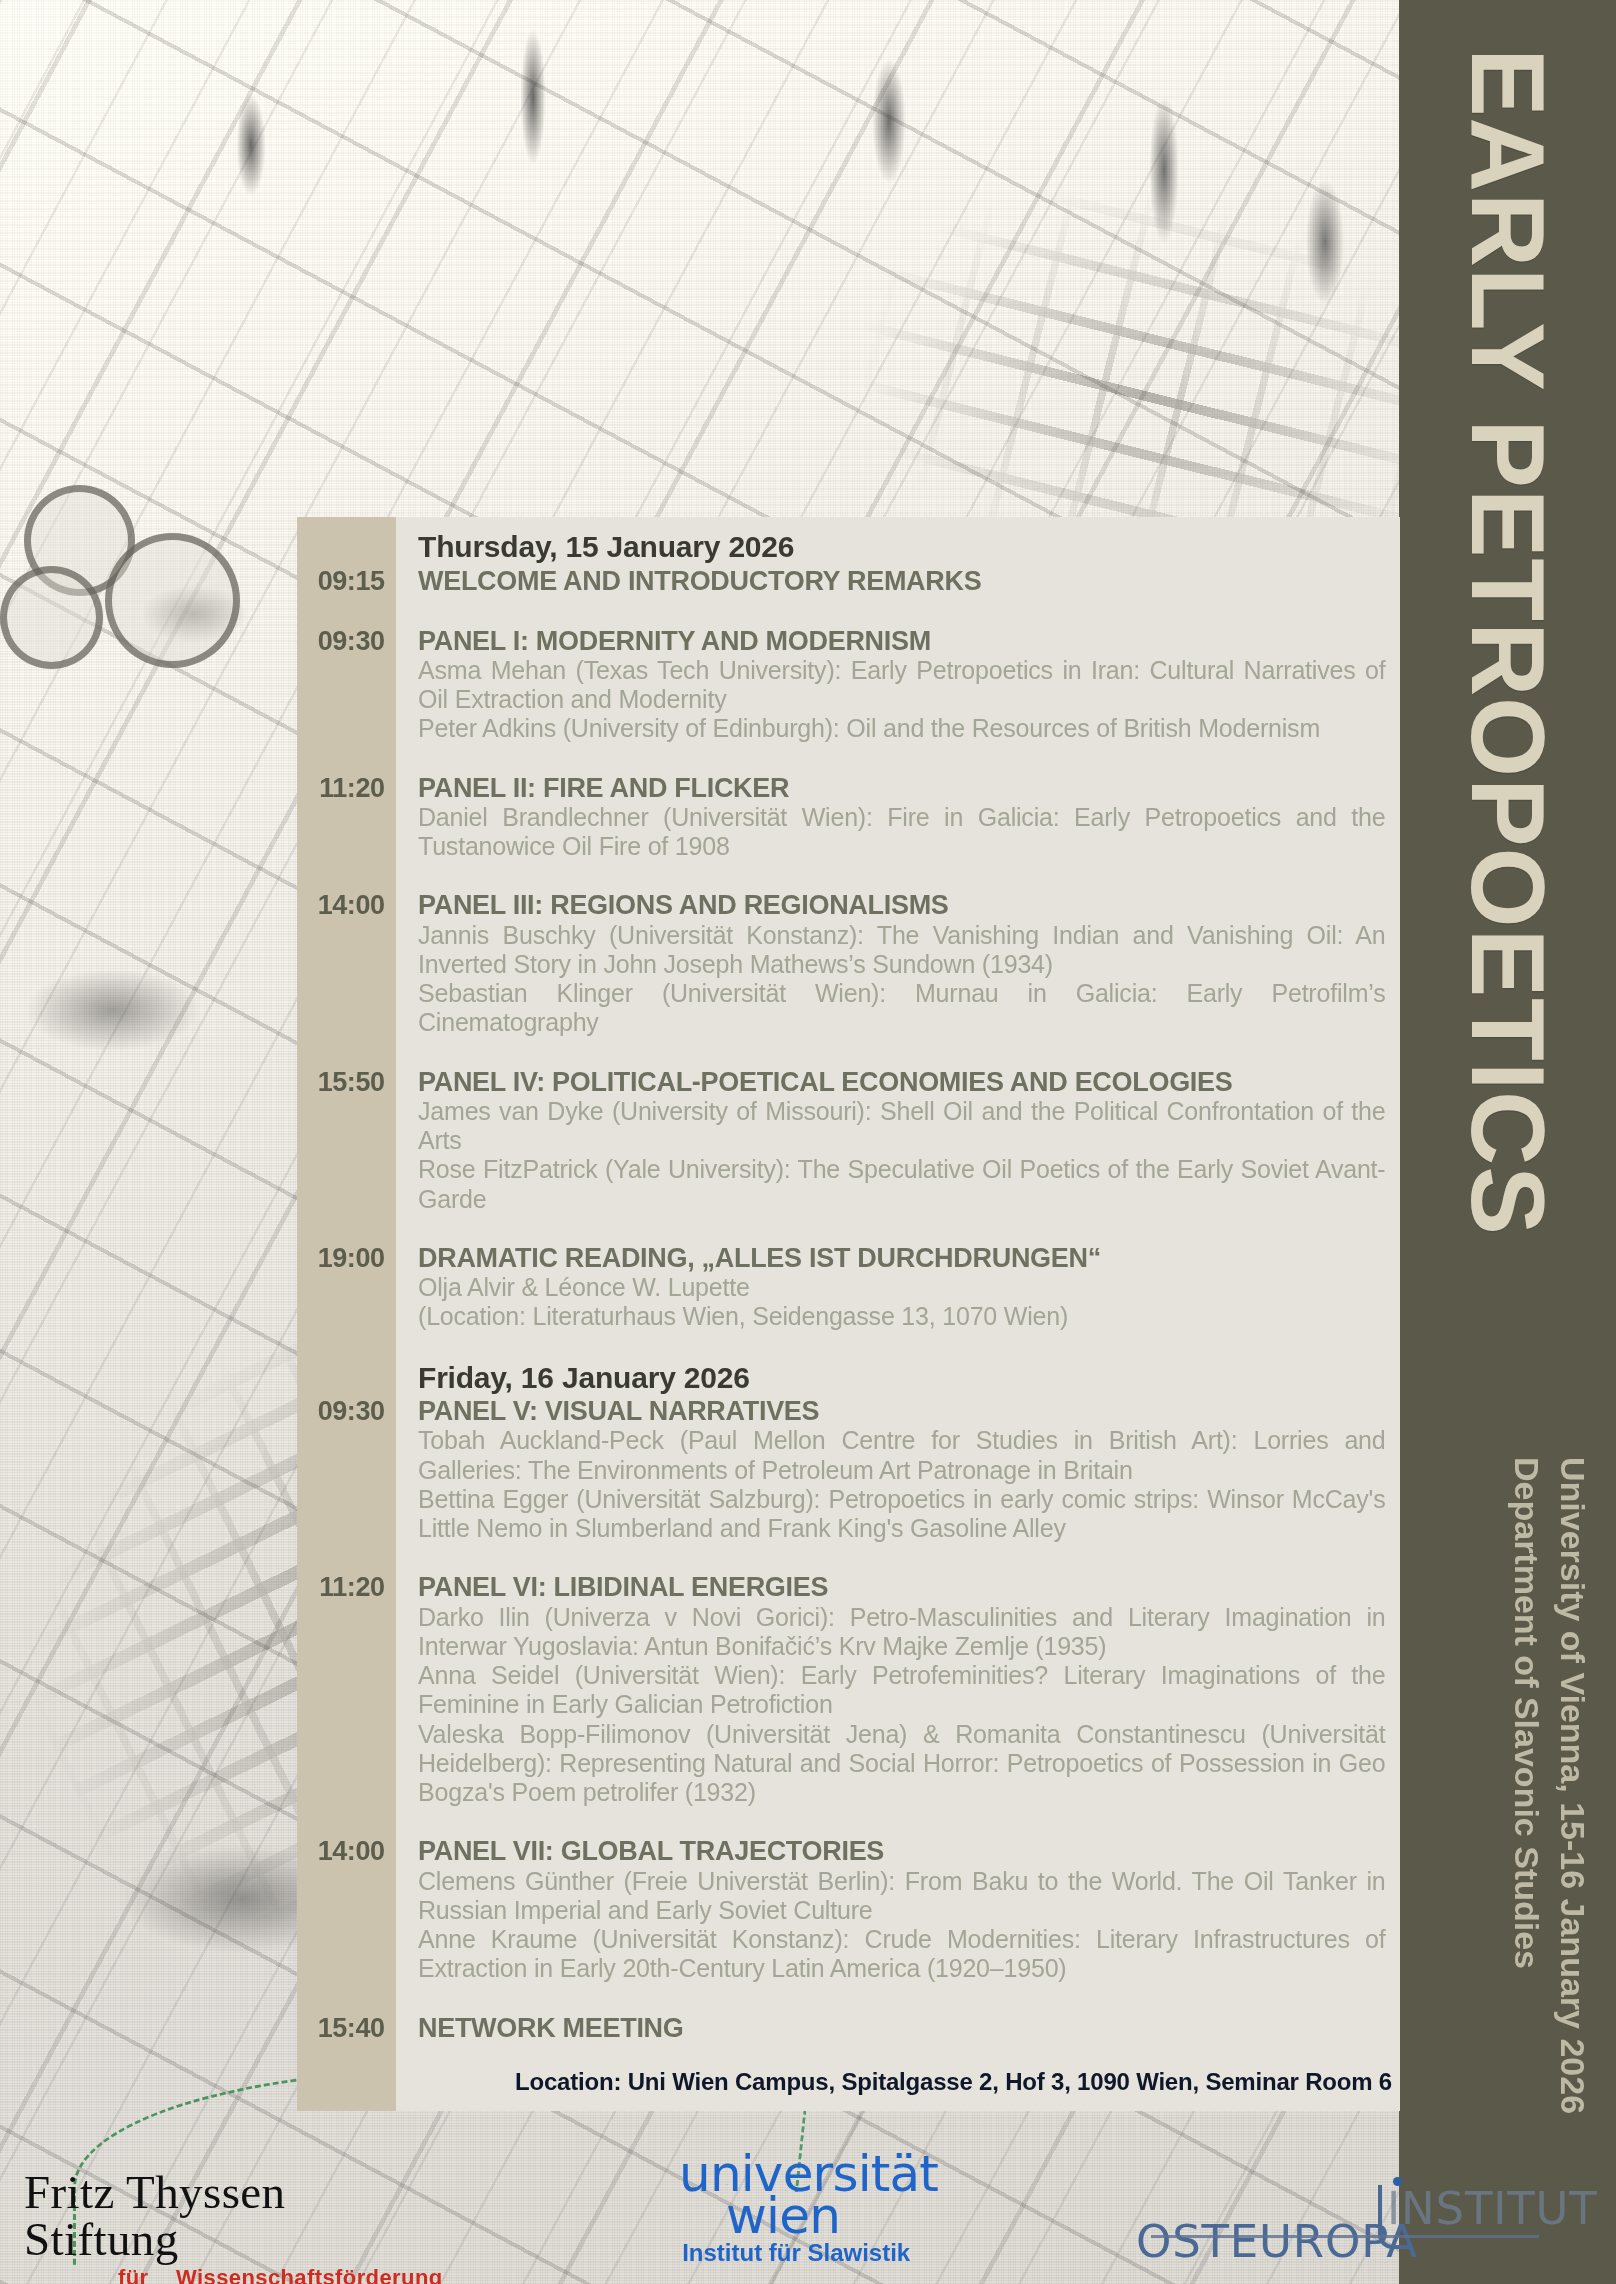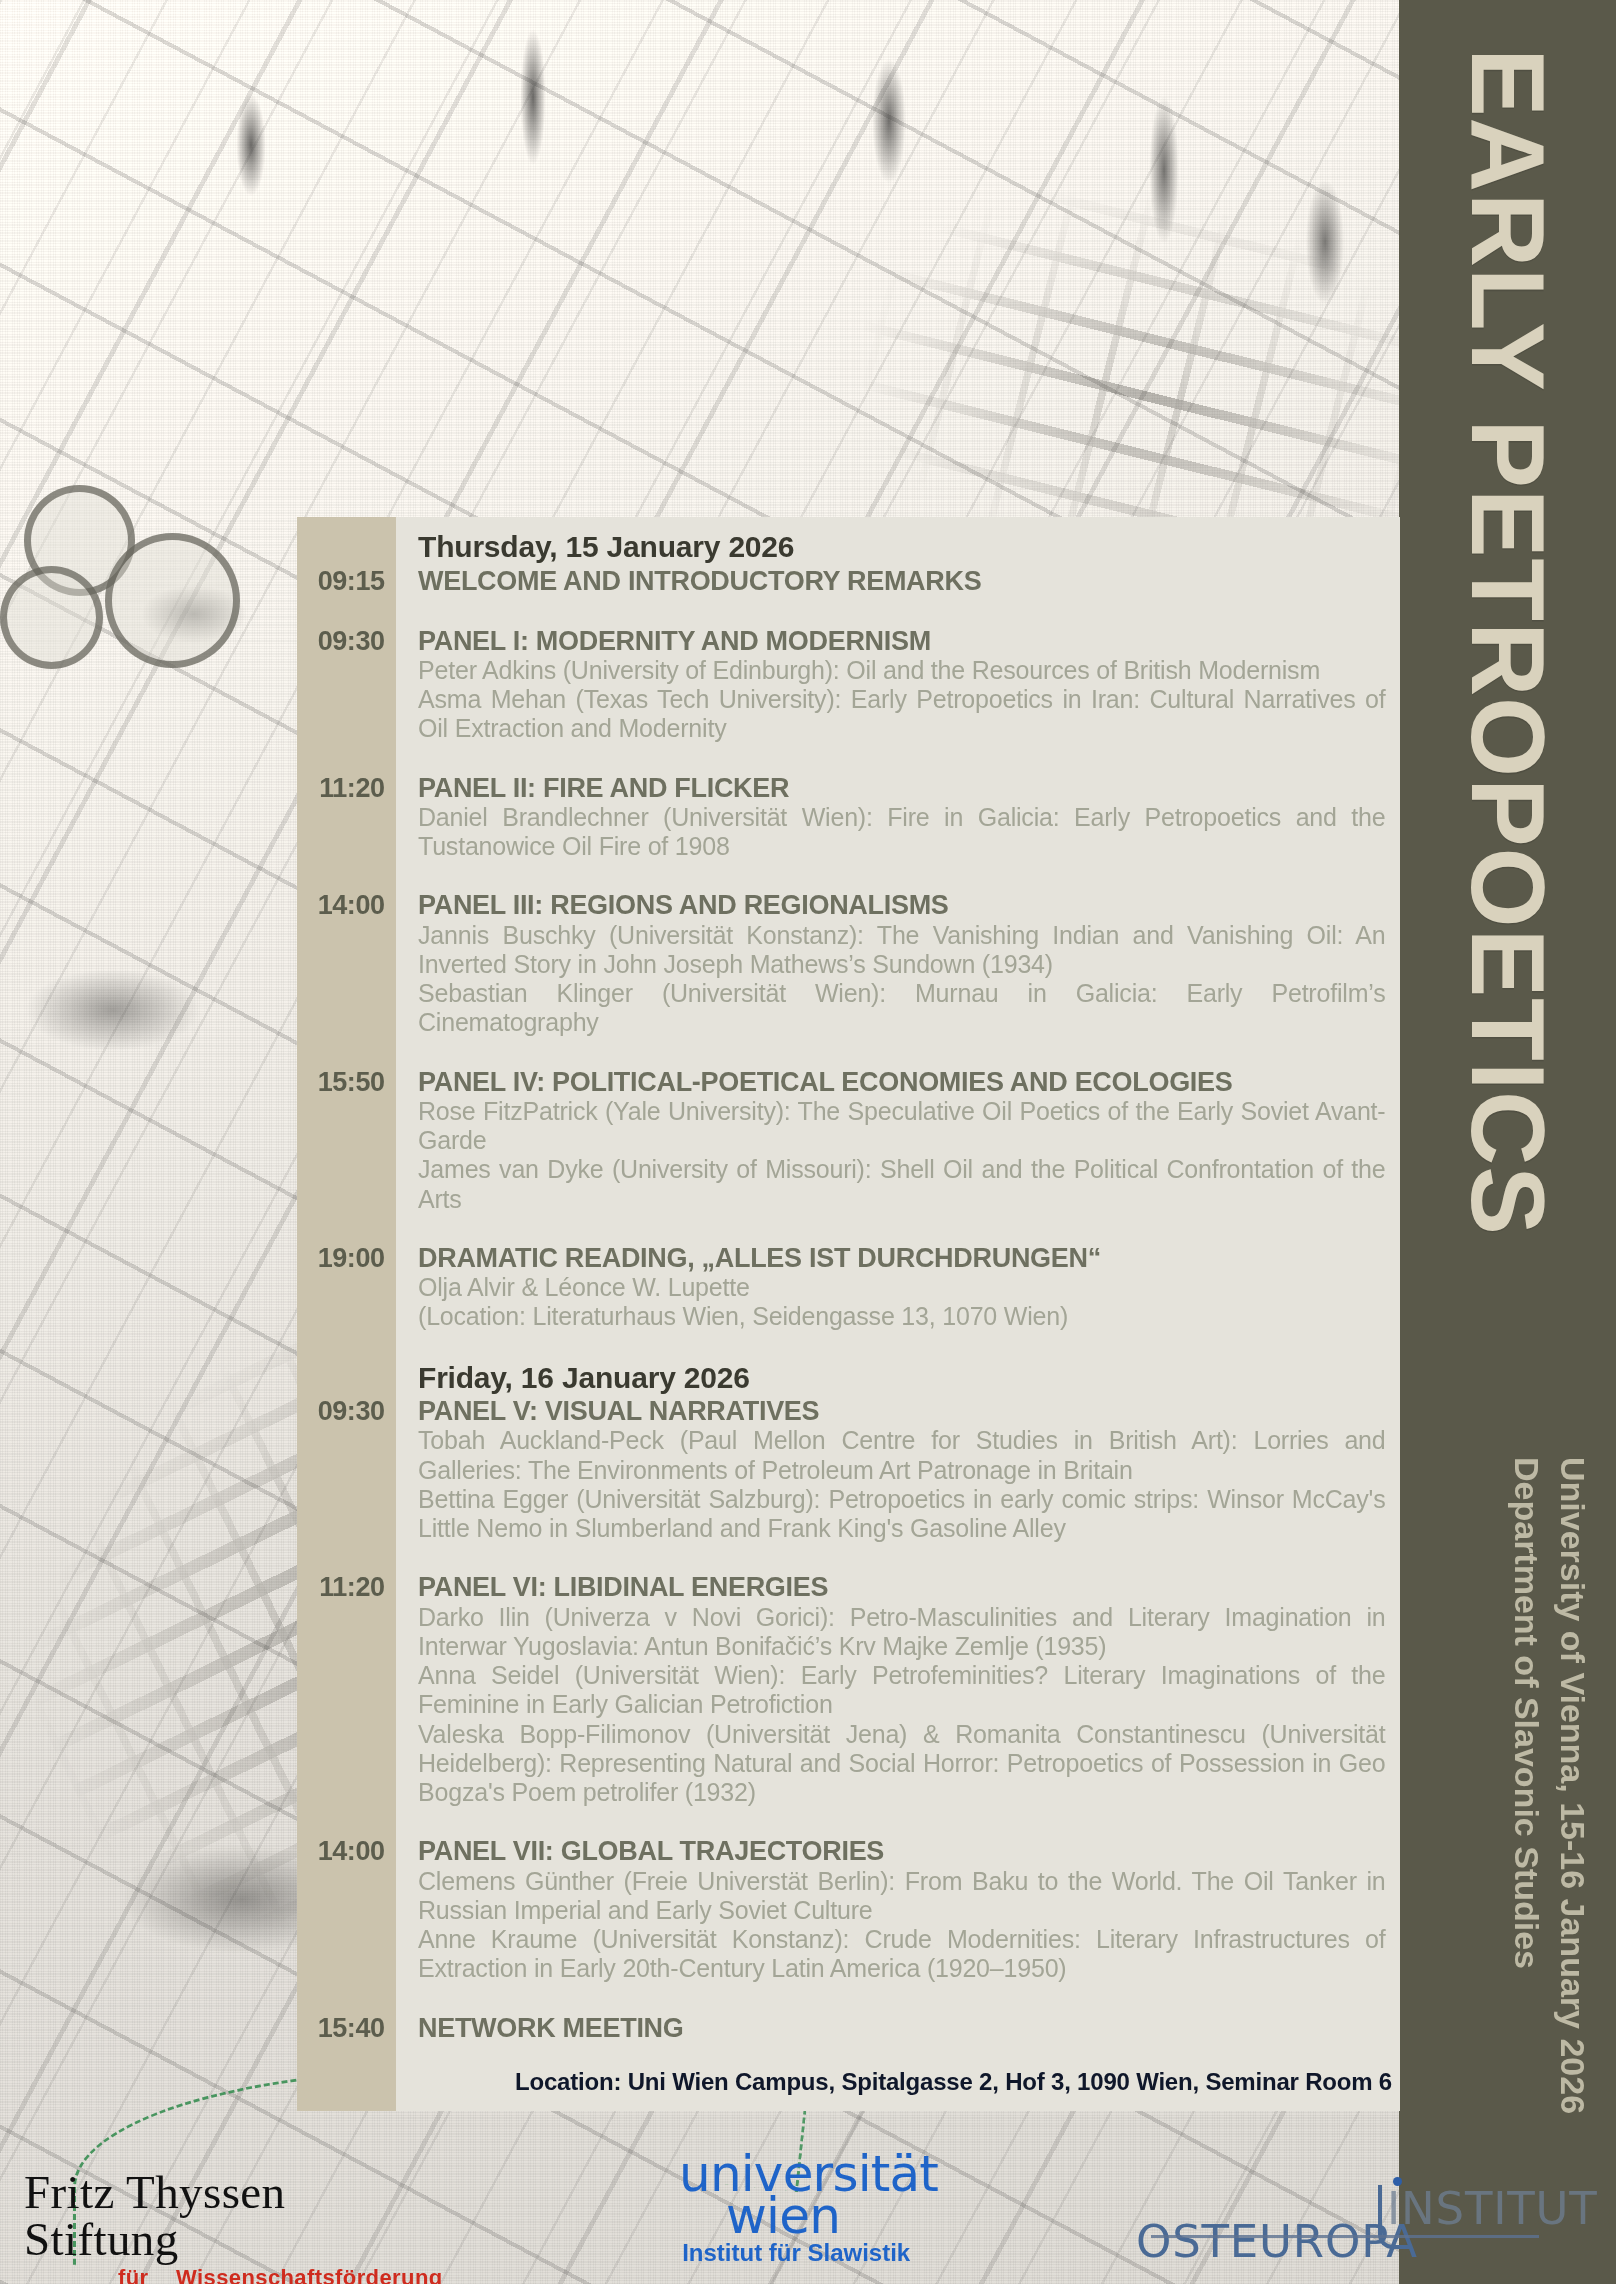--- a/index.html
+++ b/index.html
@@ -223,22 +223,22 @@
           <div class="time">09:15</div>
           <div class="content">
             <div class="sessiontitle">WELCOME AND INTRODUCTORY REMARKS</div>
           </div>
         </div>
         <div class="gap-lg"></div>
         <div class="row">
           <div class="time">09:30</div>
           <div class="content">
             <div class="sessiontitle">PANEL I: MODERNITY AND MODERNISM</div>
+            <div class="paper">Asma Mehan (Texas Tech University): Early Petropoetics in Iran: Cultural Narratives of Oil Extraction and Modernity</div>
             <div class="paper">Peter Adkins (University of Edinburgh): Oil and the Resources of British Modernism</div>
-            <div class="paper">Asma Mehan (Texas Tech University): Early Petropoetics in Iran: Cultural Narratives of Oil Extraction and Modernity</div>
           </div>
         </div>
         <div class="gap-lg"></div>
         <div class="row">
           <div class="time">11:20</div>
           <div class="content">
             <div class="sessiontitle">PANEL II: FIRE AND FLICKER</div>
             <div class="paper">Daniel Brandlechner (Universität Wien): Fire in Galicia: Early Petropoetics and the Tustanowice Oil Fire of 1908</div>
           </div>
         </div>
@@ -249,22 +249,22 @@
             <div class="sessiontitle">PANEL III: REGIONS AND REGIONALISMS</div>
             <div class="paper">Jannis Buschky (Universität Konstanz): The Vanishing Indian and Vanishing Oil: An Inverted Story in John Joseph Mathews’s Sundown (1934)</div>
             <div class="paper">Sebastian Klinger (Universität Wien): Murnau in Galicia: Early Petrofilm’s Cinematography</div>
           </div>
         </div>
         <div class="gap-lg"></div>
         <div class="row">
           <div class="time">15:50</div>
           <div class="content">
             <div class="sessiontitle">PANEL IV: POLITICAL-POETICAL ECONOMIES AND ECOLOGIES</div>
+            <div class="paper">James van Dyke (University of Missouri): Shell Oil and the Political Confrontation of the Arts</div>
             <div class="paper">Rose FitzPatrick (Yale University): The Speculative Oil Poetics of the Early Soviet Avant-Garde</div>
-            <div class="paper">James van Dyke (University of Missouri): Shell Oil and the Political Confrontation of the Arts</div>
           </div>
         </div>
         <div class="gap-lg"></div>
         <div class="row">
           <div class="time">19:00</div>
           <div class="content">
             <div class="sessiontitle">DRAMATIC READING, „ALLES IST DURCHDRUNGEN“</div>
             <div class="paper noj">Olja Alvir &amp; Léonce W. Lupette</div>
             <div class="paper noj">(Location: Literaturhaus Wien, Seidengasse 13, 1070 Wien)</div>
           </div>

